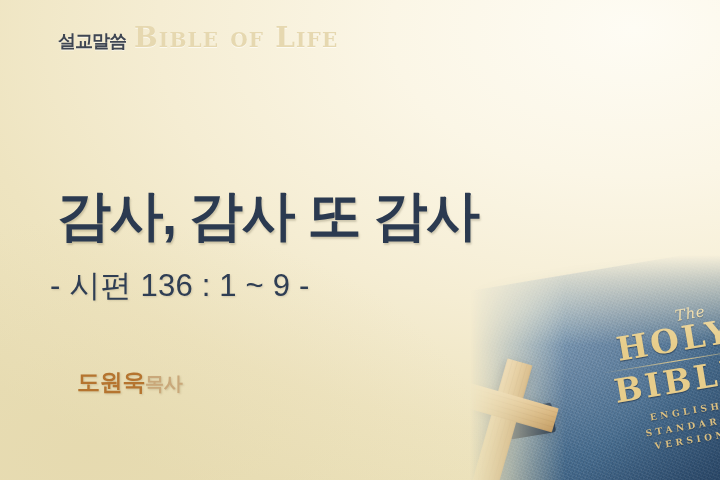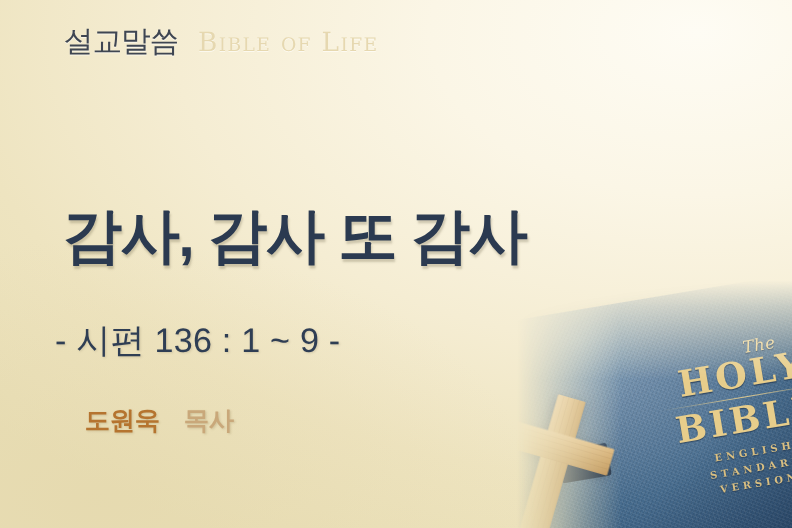--- a/index.html
+++ b/index.html
@@ -18,57 +18,56 @@
     background:radial-gradient(90% 80% at 12% 95%, rgba(226,212,168,.45) 0%, rgba(226,212,168,0) 62%);
   }
 
   
   .brand{
     position:absolute;left:58px;top:24px;
     display:flex;align-items:baseline;white-space:nowrap;z-index:6;
   }
   .brand-ko{
     font-family:"DejaVu Serif","Liberation Serif",serif;
-    font-size:27px;font-weight:400;color:#3f4652;
+    font-size:18px;font-weight:700;color:#3f4652;
     letter-spacing:-1px;line-height:1;
     text-shadow:0 1px 0 rgba(255,255,255,.55);
   }
   .brand-en{
     font-family:"DejaVu Serif","Liberation Serif",serif;
-    font-size:24px;font-weight:400;color:#e6d8b0;
-    letter-spacing:1.2px;line-height:1;margin-left:18px;
+    font-size:28px;font-weight:700;color:#e6d8b0;
+    letter-spacing:1.2px;line-height:1;margin-left:8px;
     font-variant:small-caps;
     text-shadow:0 1px 0 rgba(255,255,255,.6);
   }
 
   
   .title{
     position:absolute;left:57px;top:141px;z-index:6;
     font-family:"Liberation Sans","DejaVu Sans",sans-serif;
     font-size:54px;font-weight:700;color:#2b3a50;
     letter-spacing:-1.5px;line-height:1.12;white-space:nowrap;
     text-shadow:1px 2px 2px rgba(90,80,55,.26);
     margin-top:44px;
   }
   .subtitle{
     position:absolute;left:50px;top:269px;z-index:6;
     font-family:"Liberation Sans","DejaVu Sans",sans-serif;
     font-size:31px;font-weight:400;color:#2f3e54;
     letter-spacing:.2px;line-height:1.1;white-space:nowrap;
     text-shadow:1px 1px 2px rgba(90,80,55,.18);
-    margin-top:24px;
   }
   .speaker{
     position:absolute;left:77px;top:370px;z-index:6;
     white-space:nowrap;line-height:1.1;
     font-family:"Liberation Sans","DejaVu Sans",sans-serif;
     text-shadow:1px 1px 2px rgba(120,95,50,.22);
   }
   .speaker-name{font-size:23px;font-weight:700;color:#b5742f;letter-spacing:-.3px;}
-  .speaker-role{font-size:23px;font-weight:700;color:#c9a87a;letter-spacing:-.3px;margin-left:22px;}
+  .speaker-role{font-size:19px;font-weight:700;color:#c9a87a;letter-spacing:-.3px;margin-left:0;}
 
   
   #photo{
     position:absolute;right:0;bottom:0;width:250px;height:225px;z-index:3;
     overflow:hidden;
     -webkit-mask-image:
       linear-gradient(to right, rgba(0,0,0,0) 0%, rgba(0,0,0,.25) 10%, #000 38%, #000 100%),
       linear-gradient(to bottom, rgba(0,0,0,0) 0%, rgba(0,0,0,.3) 11%, #000 40%, #000 100%);
     -webkit-mask-composite:source-in;
     mask-image:

